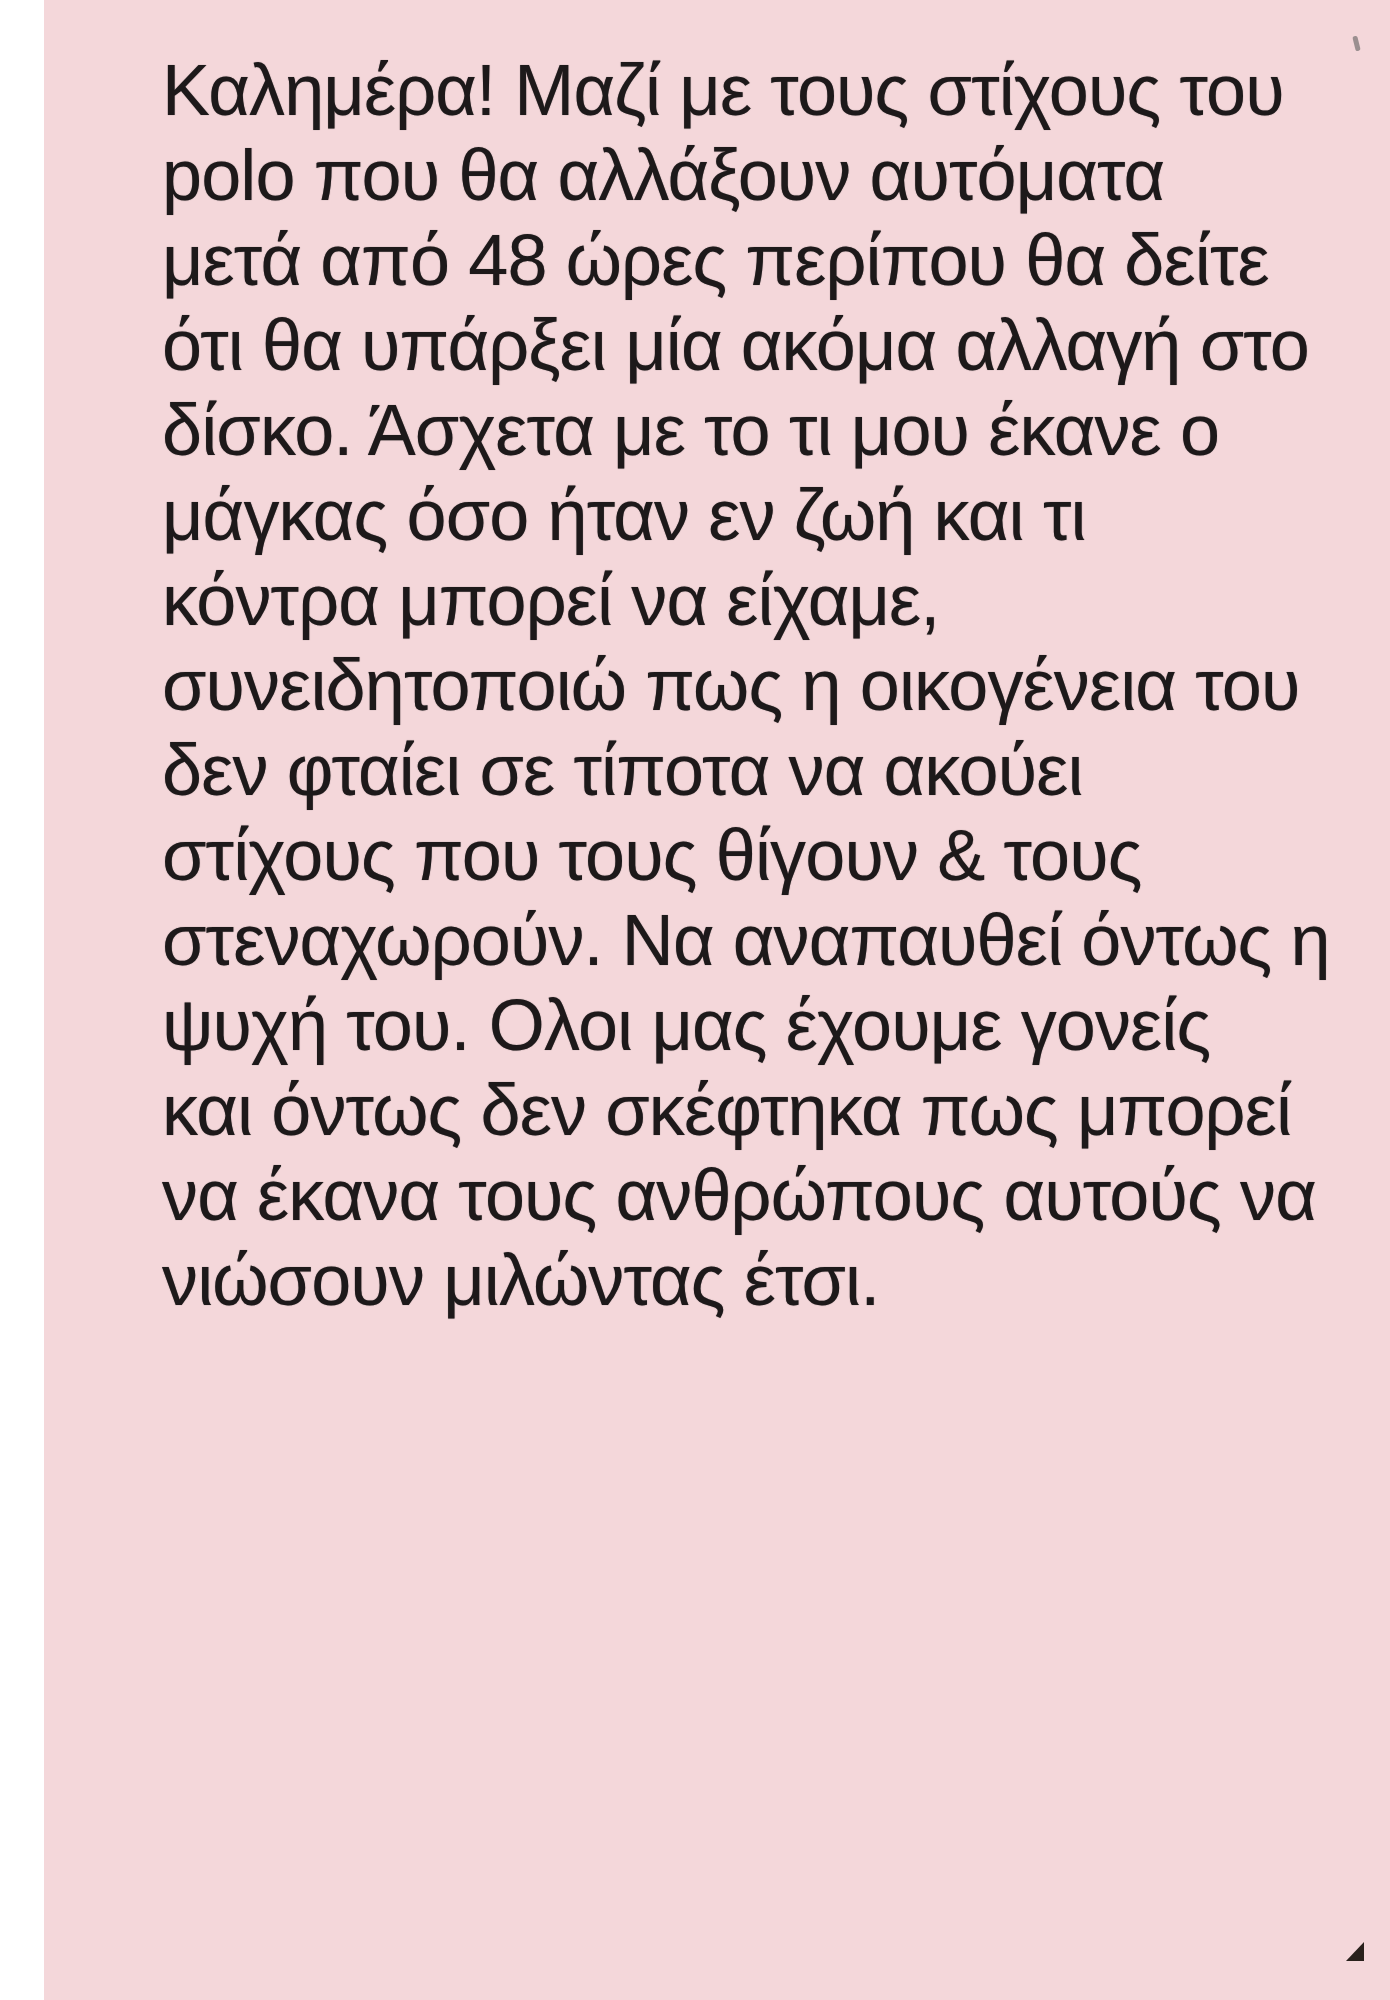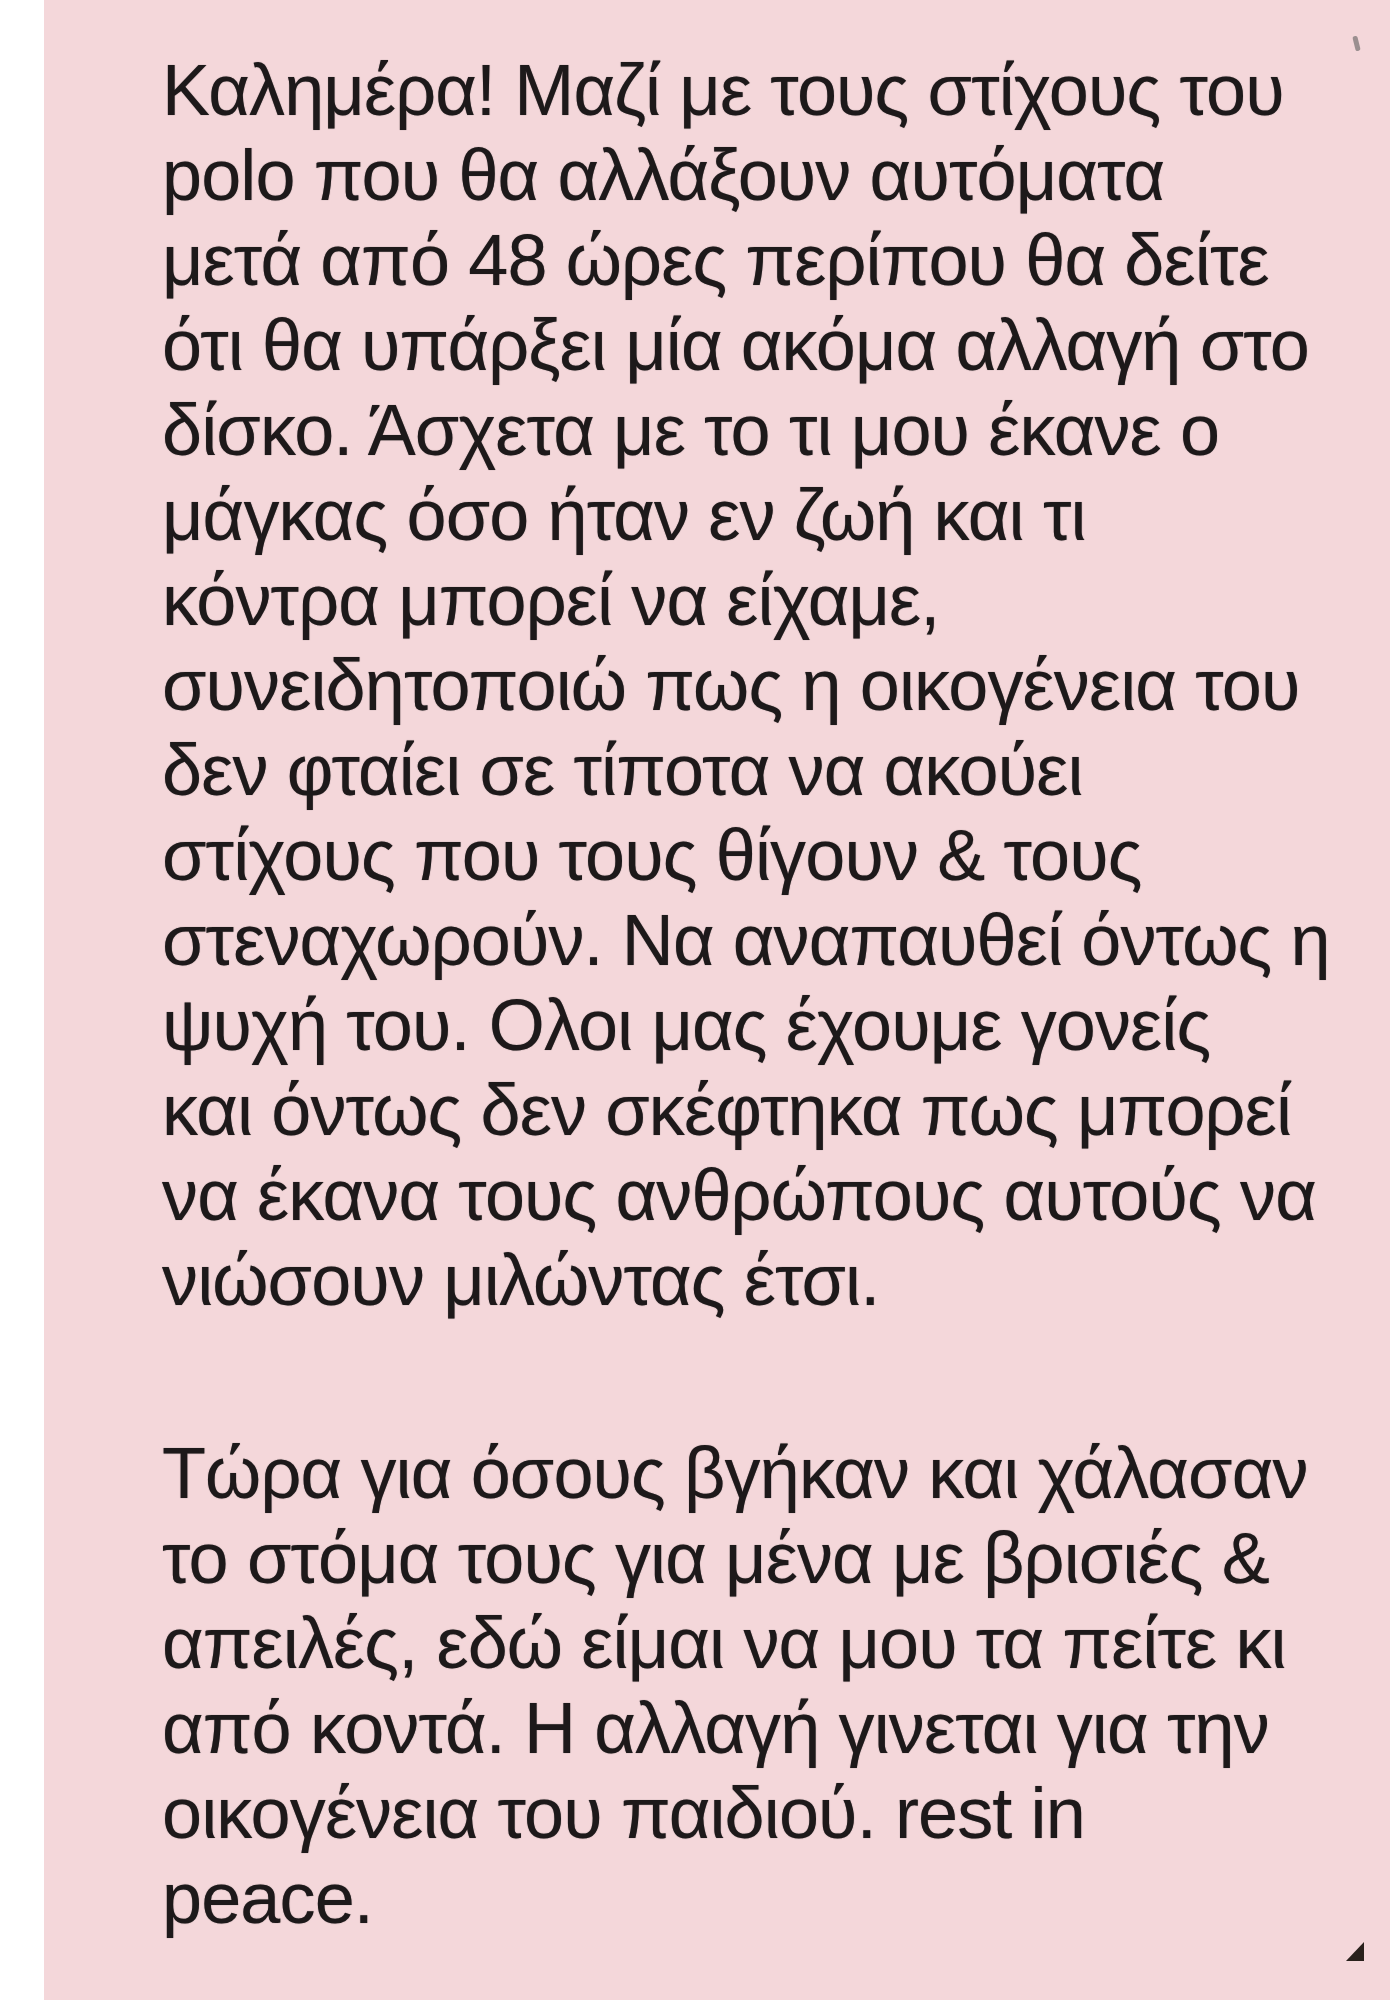--- a/index.html
+++ b/index.html
@@ -67,21 +67,15 @@
 μάγκας όσο ήταν εν ζωή και τι
 κόντρα μπορεί να είχαμε,
 συνειδητοποιώ πως η οικογένεια του
 δεν φταίει σε τίποτα να ακούει
 στίχους που τους θίγουν &amp; τους
 στεναχωρούν. Να αναπαυθεί όντως η
 ψυχή του. Ολοι μας έχουμε γονείς
 και όντως δεν σκέφτηκα πως μπορεί
 να έκανα τους ανθρώπους αυτούς να
 νιώσουν μιλώντας έτσι.</div>
-  <div class="paragraph p2" style="color: rgb(29, 25, 26);">Τώρα για όσους βγήκαν και χάλασαν
-το στόμα τους για μένα με βρισιές &amp;
-απειλές, εδώ είμαι να μου τα πείτε κι
-από κοντά. Η αλλαγή γινεται για την
-οικογένεια του παιδιού. rest in
-peace.</div>
   <div class="tick-artifact"></div>
   <div class="triangle-artifact"></div>
 </div>
 
 </body></html>

